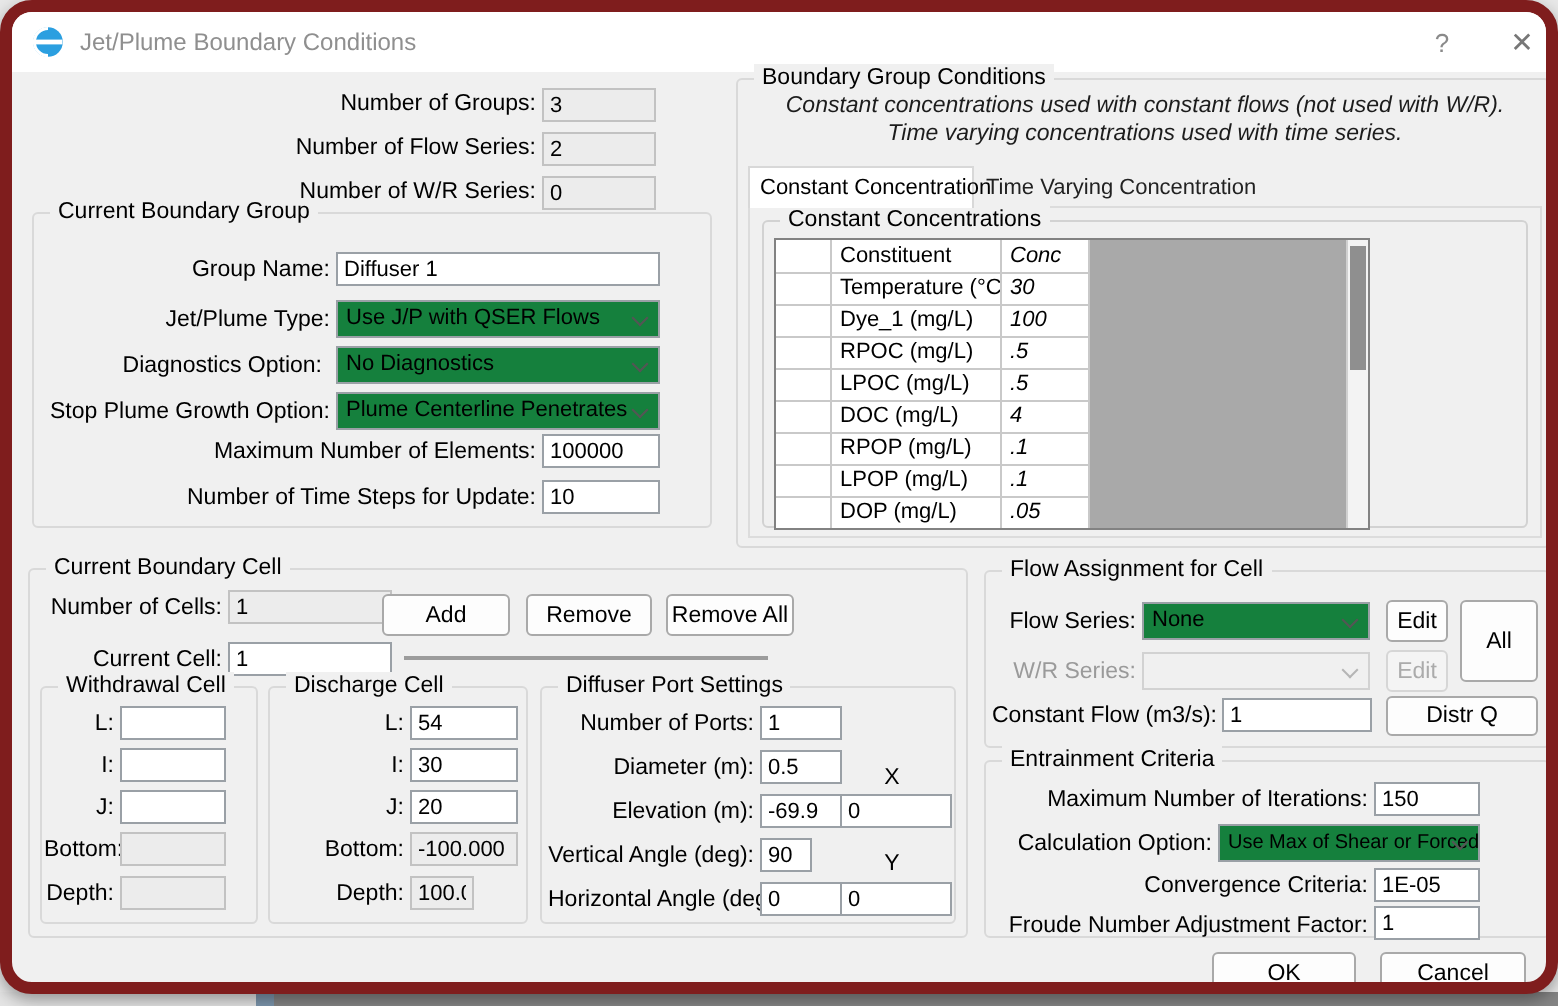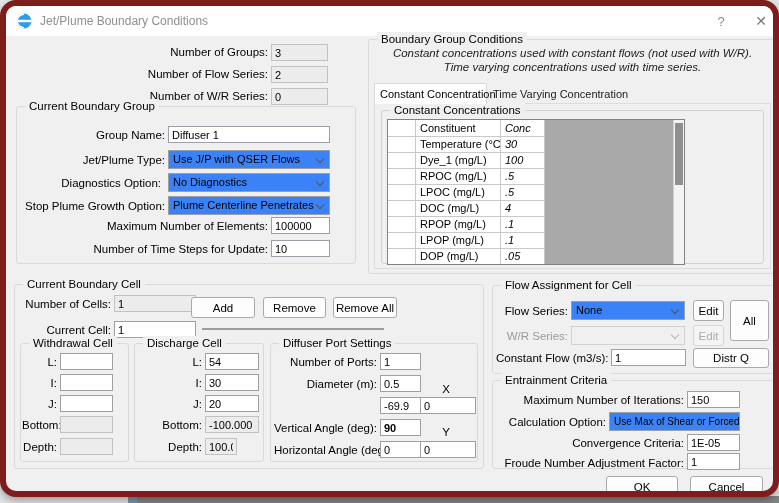--- a/index.html
+++ b/index.html
@@ -26,21 +26,21 @@
   .cap-close { left:740px; color:#777; font-size:14px; }
 
   .lbl { position:absolute; font-size:11.5px; color:#000; text-align:right; white-space:nowrap;
          height:17px; line-height:17px; overflow:visible; }
   .lbl.dis { color:#9a9a9a; }
 
   .tb { position:absolute; height:17px; border:1px solid #9aa0a6; background:#fff;
         font-family:"Liberation Sans",sans-serif; font-size:11px; padding:0 3px; color:#000; }
   .tb.ro { background:#ececec; border-color:#c2c2c2; }
 
-  .dd { position:absolute; height:19px; border:1px solid #9aa0a6; background:#3b82f6;
+  .dd { position:absolute; height:19px; border:1px solid #9aa0a6; background:#15803d;
         font-size:11px; line-height:17px; padding:0 16px 0 4px; white-space:nowrap; overflow:hidden; }
   .dd::after { content:""; position:absolute; right:6px; top:5px; width:5px; height:5px;
                border:solid #555; border-width:0 0 1.5px 1.5px; transform:rotate(-45deg); }
   .dd.dis { background:#f0f0f0; border-color:#d2d2d2; color:#9a9a9a; }
   .dd.dis::after { border-color:#b5b5b5; }
 
   .btn { position:absolute; background:#fdfdfd; border:1px solid #a9a9a9; border-radius:3px;
          font-size:11.5px; color:#000; display:flex; align-items:center; justify-content:center;
          cursor:default; }
   .btn.dis { color:#ababab; border-color:#d6d6d6; background:#f4f4f4; }
@@ -223,24 +223,25 @@
     <input class="tb ro" style="left: 199px; top: 432px; width: 32px; text-align: center;" readonly="" value="100.000">
 
     <div class="grp" style="left:264px;top:337px;width:208px;height:119px">
       <div class="legend">Diffuser Port Settings</div>
     </div>
     <div class="lbl" style="left:268px;top:348px;width:103px">Number of Ports:</div>
     <input class="tb" style="left: 374px; top: 347px; width: 41px;" readonly="" value="1">
     <div class="lbl" style="left:268px;top:370px;width:103px">Diameter (m):</div>
     <input class="tb" style="left: 374px; top: 369px; width: 41px;" readonly="" value="0.5">
     <div class="lbl" style="left:425px;top:375px;width:30px;text-align:center">X</div>
+    <div class="lbl" style="left:268px;top:392px;width:103px">Elevation (m):</div>
     <input class="tb" style="left: 374px; top: 391px; width: 41px;" readonly="" value="-69.9">
     <input class="tb" style="top: 391px; width: 56px; left: 414px;" readonly="" value="0">
     <div class="lbl" style="left:268px;top:414px;width:103px">Vertical Angle (deg):</div>
-    <input class="tb" style="left: 374px; top: 413px; width: 41px; font-weight: bold;" readonly="" value="90">
+    <input class="tb" style="left: 374px; top: 413px; width: 26px;" readonly="" value="90">
     <div class="lbl" style="left:425px;top:418px;width:30px;text-align:center">Y</div>
     <div class="lbl" style="left:268px;top:436px;width:103px">Horizontal Angle (deg):</div>
     <input class="tb" style="left: 374px; top: 435px; width: 41px;" readonly="" value="0">
     <input class="tb" style="left: 414px; top: 435px; width: 56px;" readonly="" value="0">
 
     <div class="grp" style="left:486px;top:279px;width:283px;height:89px">
       <div class="legend">Flow Assignment for Cell</div>
     </div>
     <div class="lbl" style="left:494px;top:297px;width:68px">Flow Series:</div>
     <div class="dd" style="left:565px;top:295px;width:114px">None</div>

